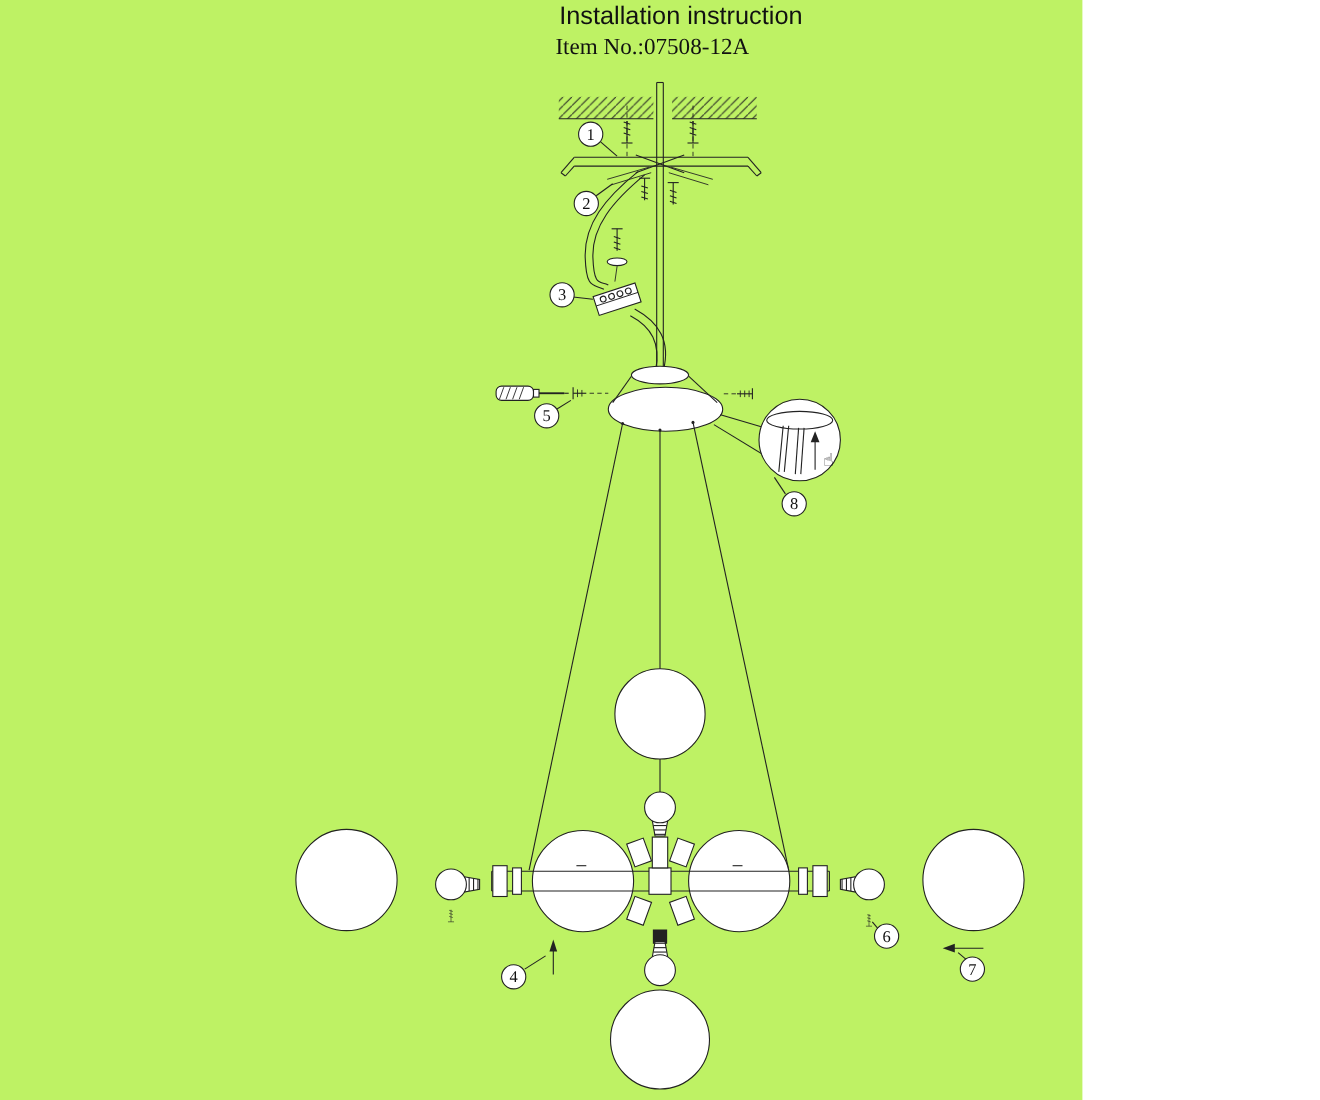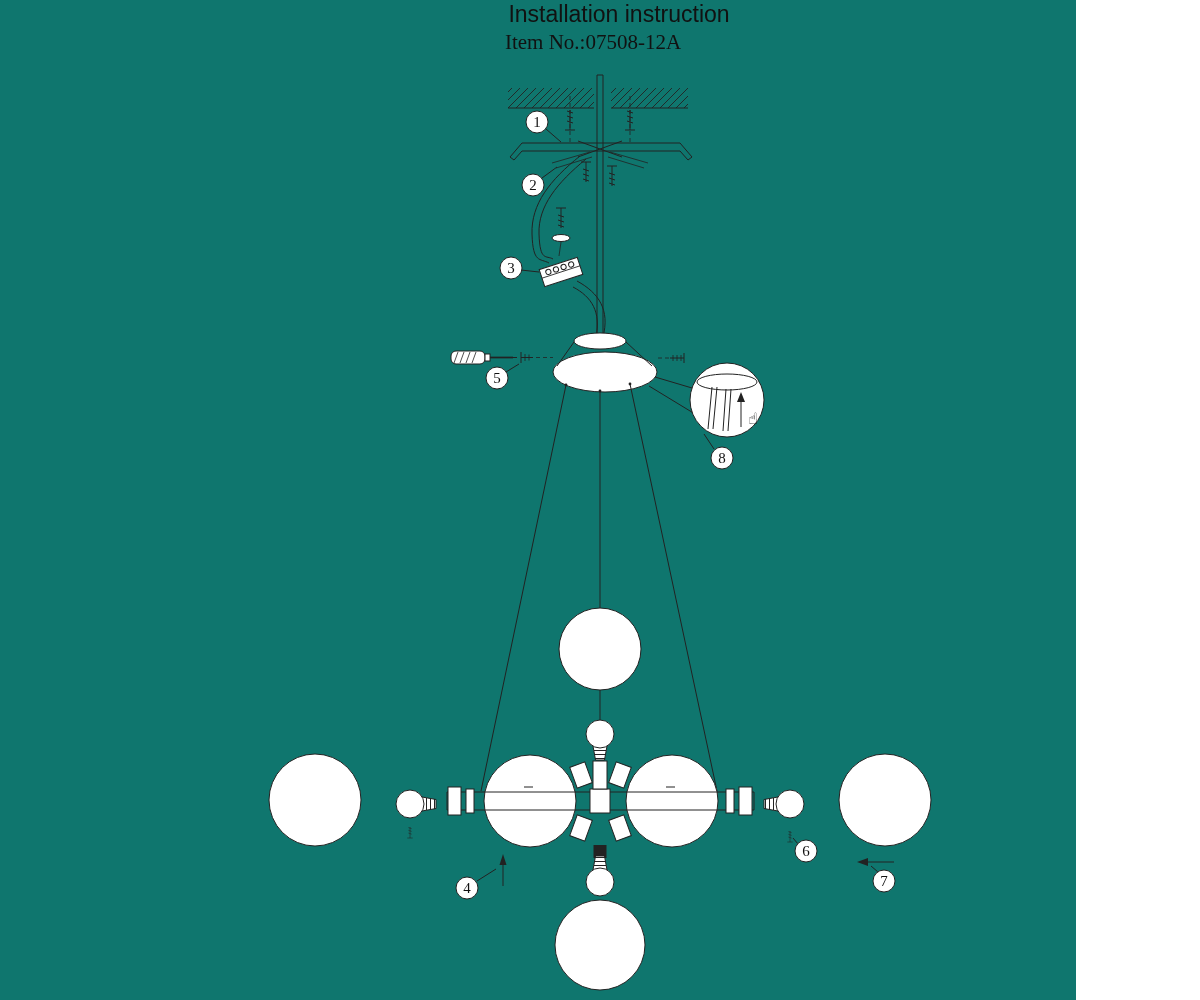--- a/index.html
+++ b/index.html
@@ -1,16 +1,16 @@
 <!DOCTYPE html>
 <html><head>
 <meta charset="utf-8">
 <style>
   html,body{margin:0;padding:0;background:#fff;}
-  .stage{width:1076px;height:1000px;background:#0f766e;position:relative;font-family:"Liberation Sans",sans-serif;}
+  .stage{width:984px;height:1000px;background:#bef264;position:relative;font-family:"Liberation Sans",sans-serif;}
   svg{display:block;}
   .ln{stroke:#222;fill:none;stroke-width:1;}
   .ln2{stroke:#222;fill:none;stroke-width:1.7;}
   .thin{stroke:#222;fill:none;stroke-width:0.8;}
   .wf{fill:#fff;stroke:#222;stroke-width:1;}
   .blk{fill:#222;stroke:none;}
   .dash{stroke-dasharray:4 3;}
   text{stroke:none;fill:#111;}
   text.title{font-family:"Liberation Sans",sans-serif;font-size:23px;}
   text.itemno{font-family:"Liberation Serif",serif;font-size:21px;}

